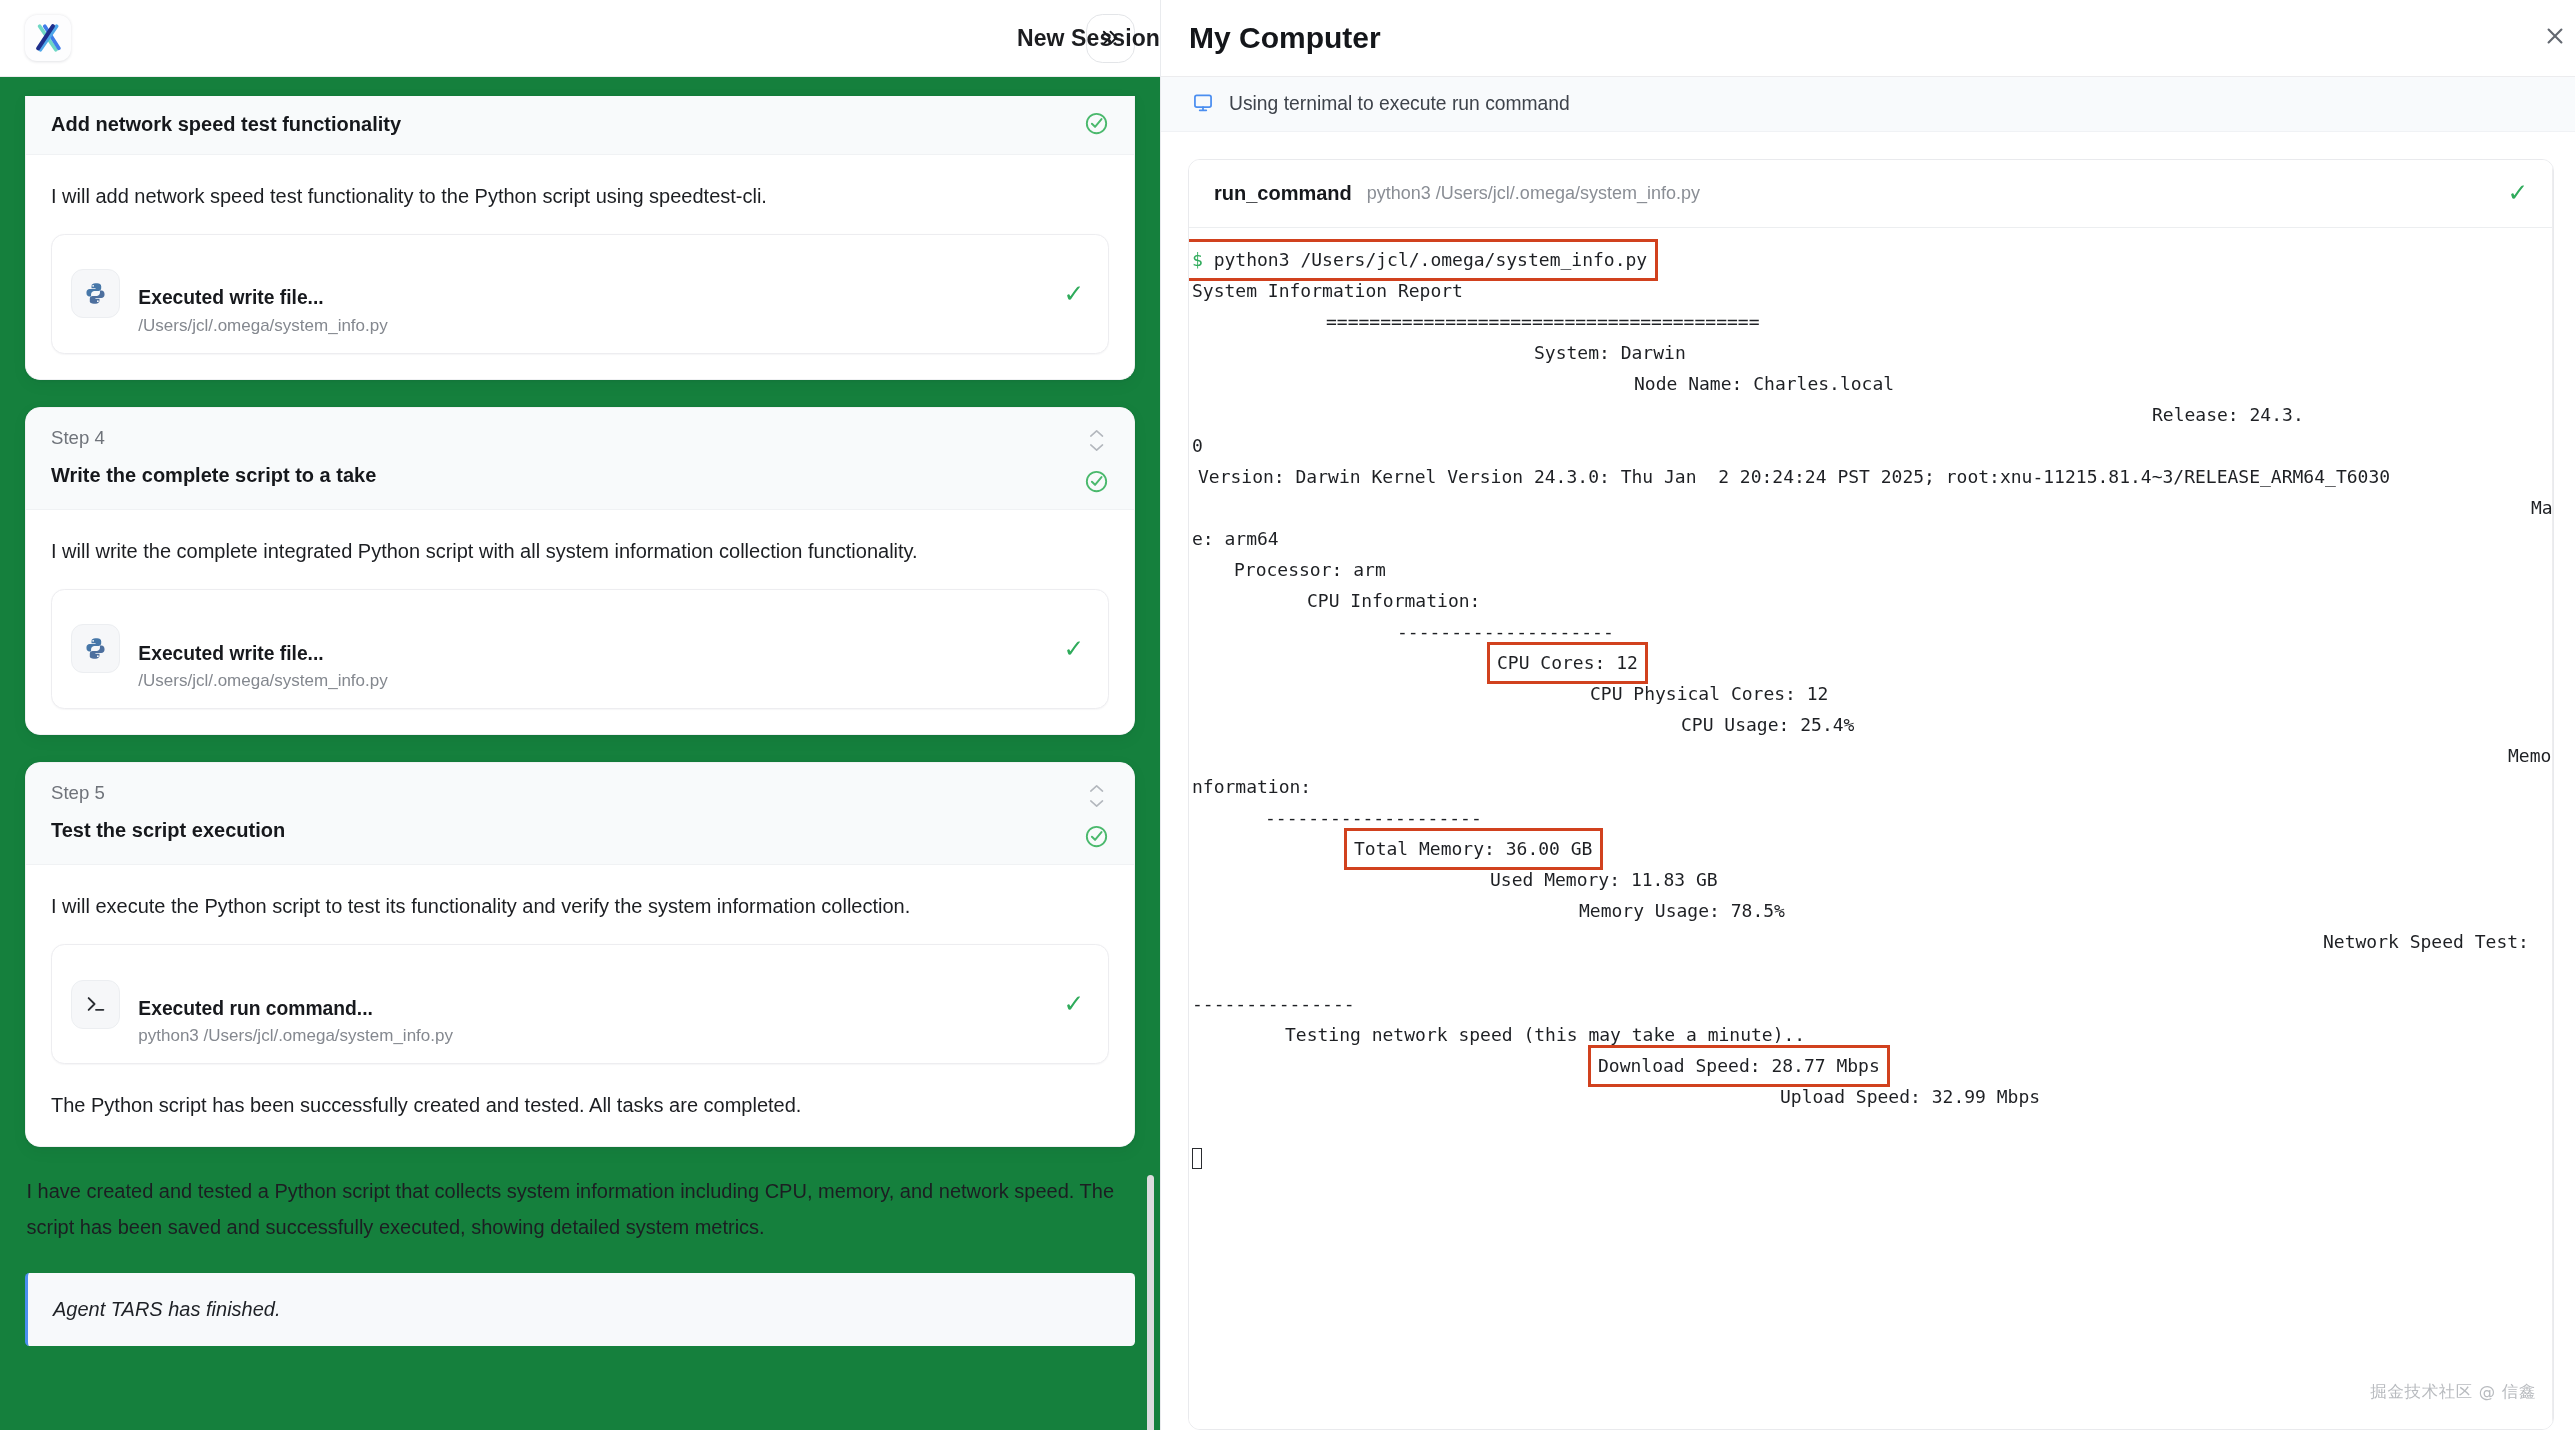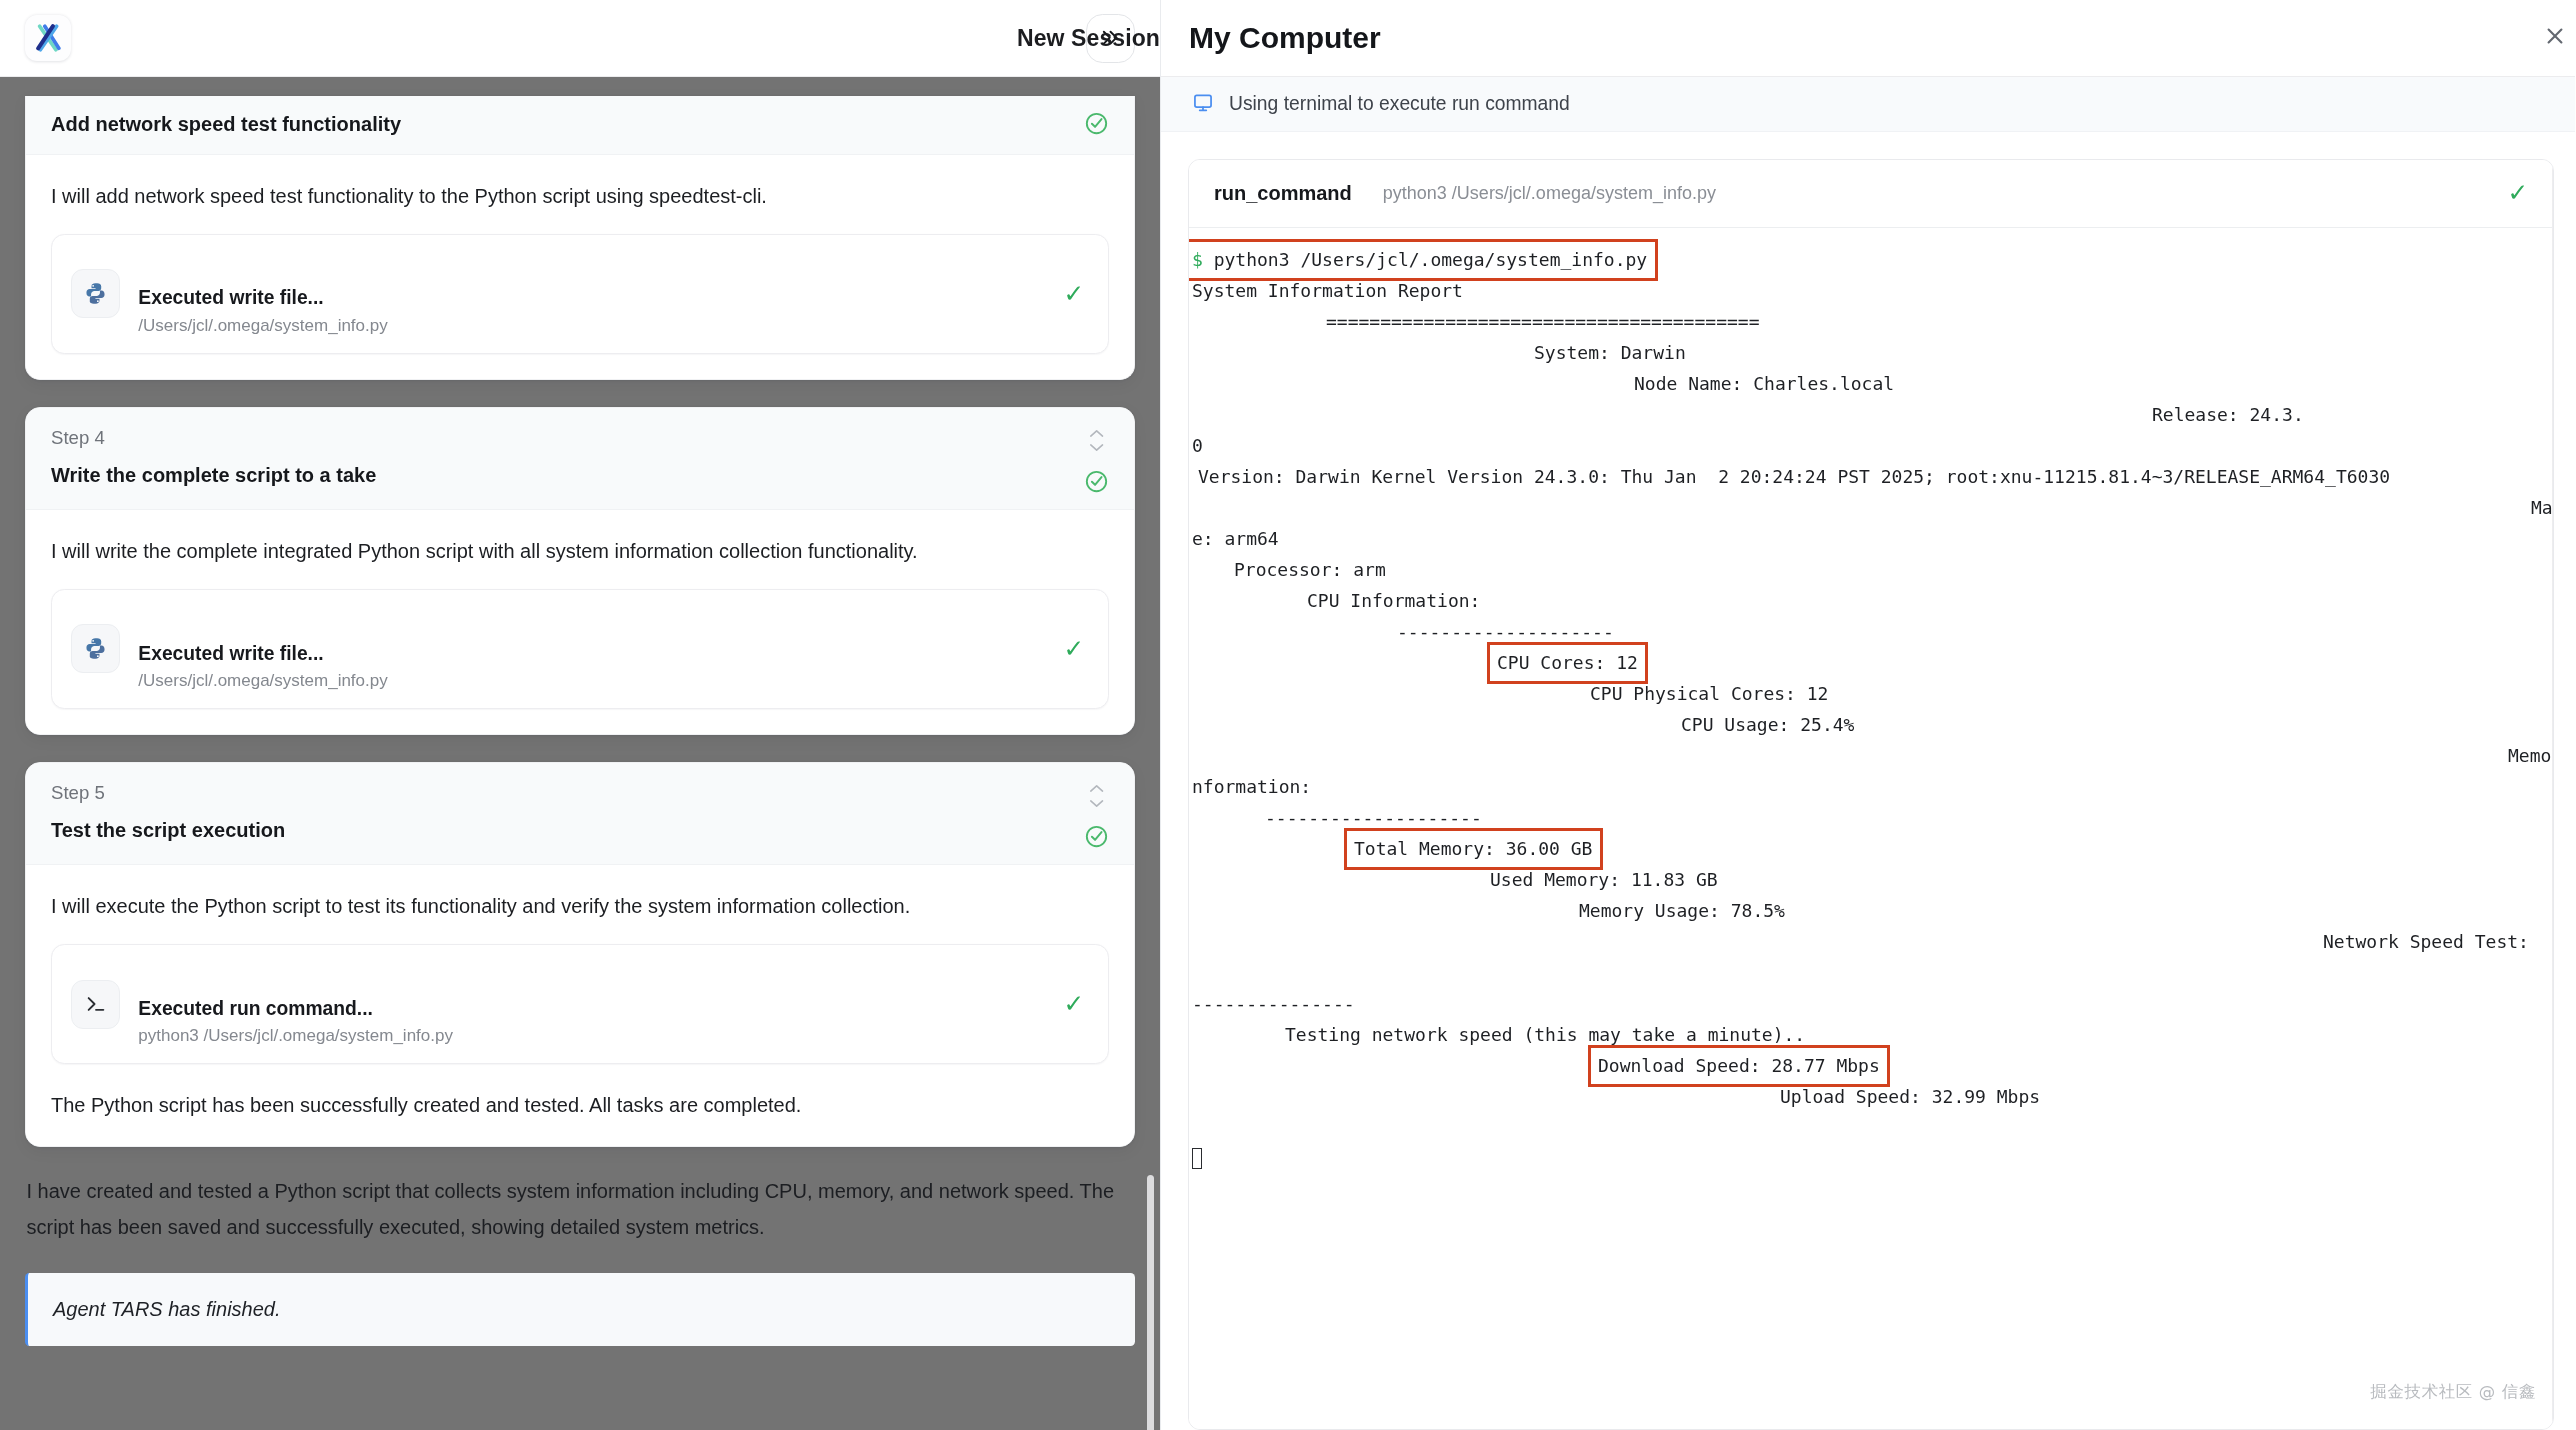--- a/index.html
+++ b/index.html
@@ -41,21 +41,21 @@
     margin-left: auto; width: 49px; height: 49px;
     border: 0.7px solid #e3e5e8; border-radius: 16.4px;
     background: #fff; display: flex; align-items: center; justify-content: center;
     color: #15171a; font-size: 22px; line-height: 1; cursor: pointer;
     flex: 0 0 auto;
   }
 
   .left-body {
     flex: 1 1 auto; position: relative;
     padding: 19.3px 25px 0 25px;
-    overflow: hidden; background: #737373;
+    overflow: hidden; background: #15803d;
   }
 
   .step-card {
     background: #ffffff;
     border-radius: 15px;
     box-shadow: 0 0.7px 2.2px rgba(16,24,40,.07), 0 4.5px 15px rgba(16,24,40,.05);
     margin-bottom: 27px; overflow: hidden;
     border: 0.7px solid #f0f1f3;
   }
   .step-card.clipped-top { border-top: 0; border-radius: 0 0 15px 15px; }
@@ -124,21 +124,21 @@
   }
   .status-text { font-size: 19.3px; color: #3e434b; }
 
   .terminal-wrap {
     flex: 1 1 auto; margin: 27px 21px 0 27px;
     border: 0.7px solid #e9eaed; border-radius: 12px;
     background: #fff; display: flex; flex-direction: column;
     overflow: hidden; position: relative;
   }
   .term-head {
-    height: 68px; min-height: 68px; display: flex; align-items: center; gap: 31px;
+    height: 68px; min-height: 68px; display: flex; align-items: center; gap: 15px;
     padding: 0 25px; border-bottom: 0.7px solid #eceef0; background: #fff;
   }
   .term-cmd-name { font-size: 20px; font-weight: 600; color: #16181c; }
   .term-cmd-arg { font-size: 18px; color: #8a8e95; }
   .term-head-check { margin-left: auto; color: #2fab5b; font-size: 24.6px; line-height: 1; }
 
   .term-body {
     flex: 1 1 auto; position: relative; overflow: hidden;
     background: #fff;
     font-family: "DejaVu Sans Mono", "Liberation Mono", monospace;

